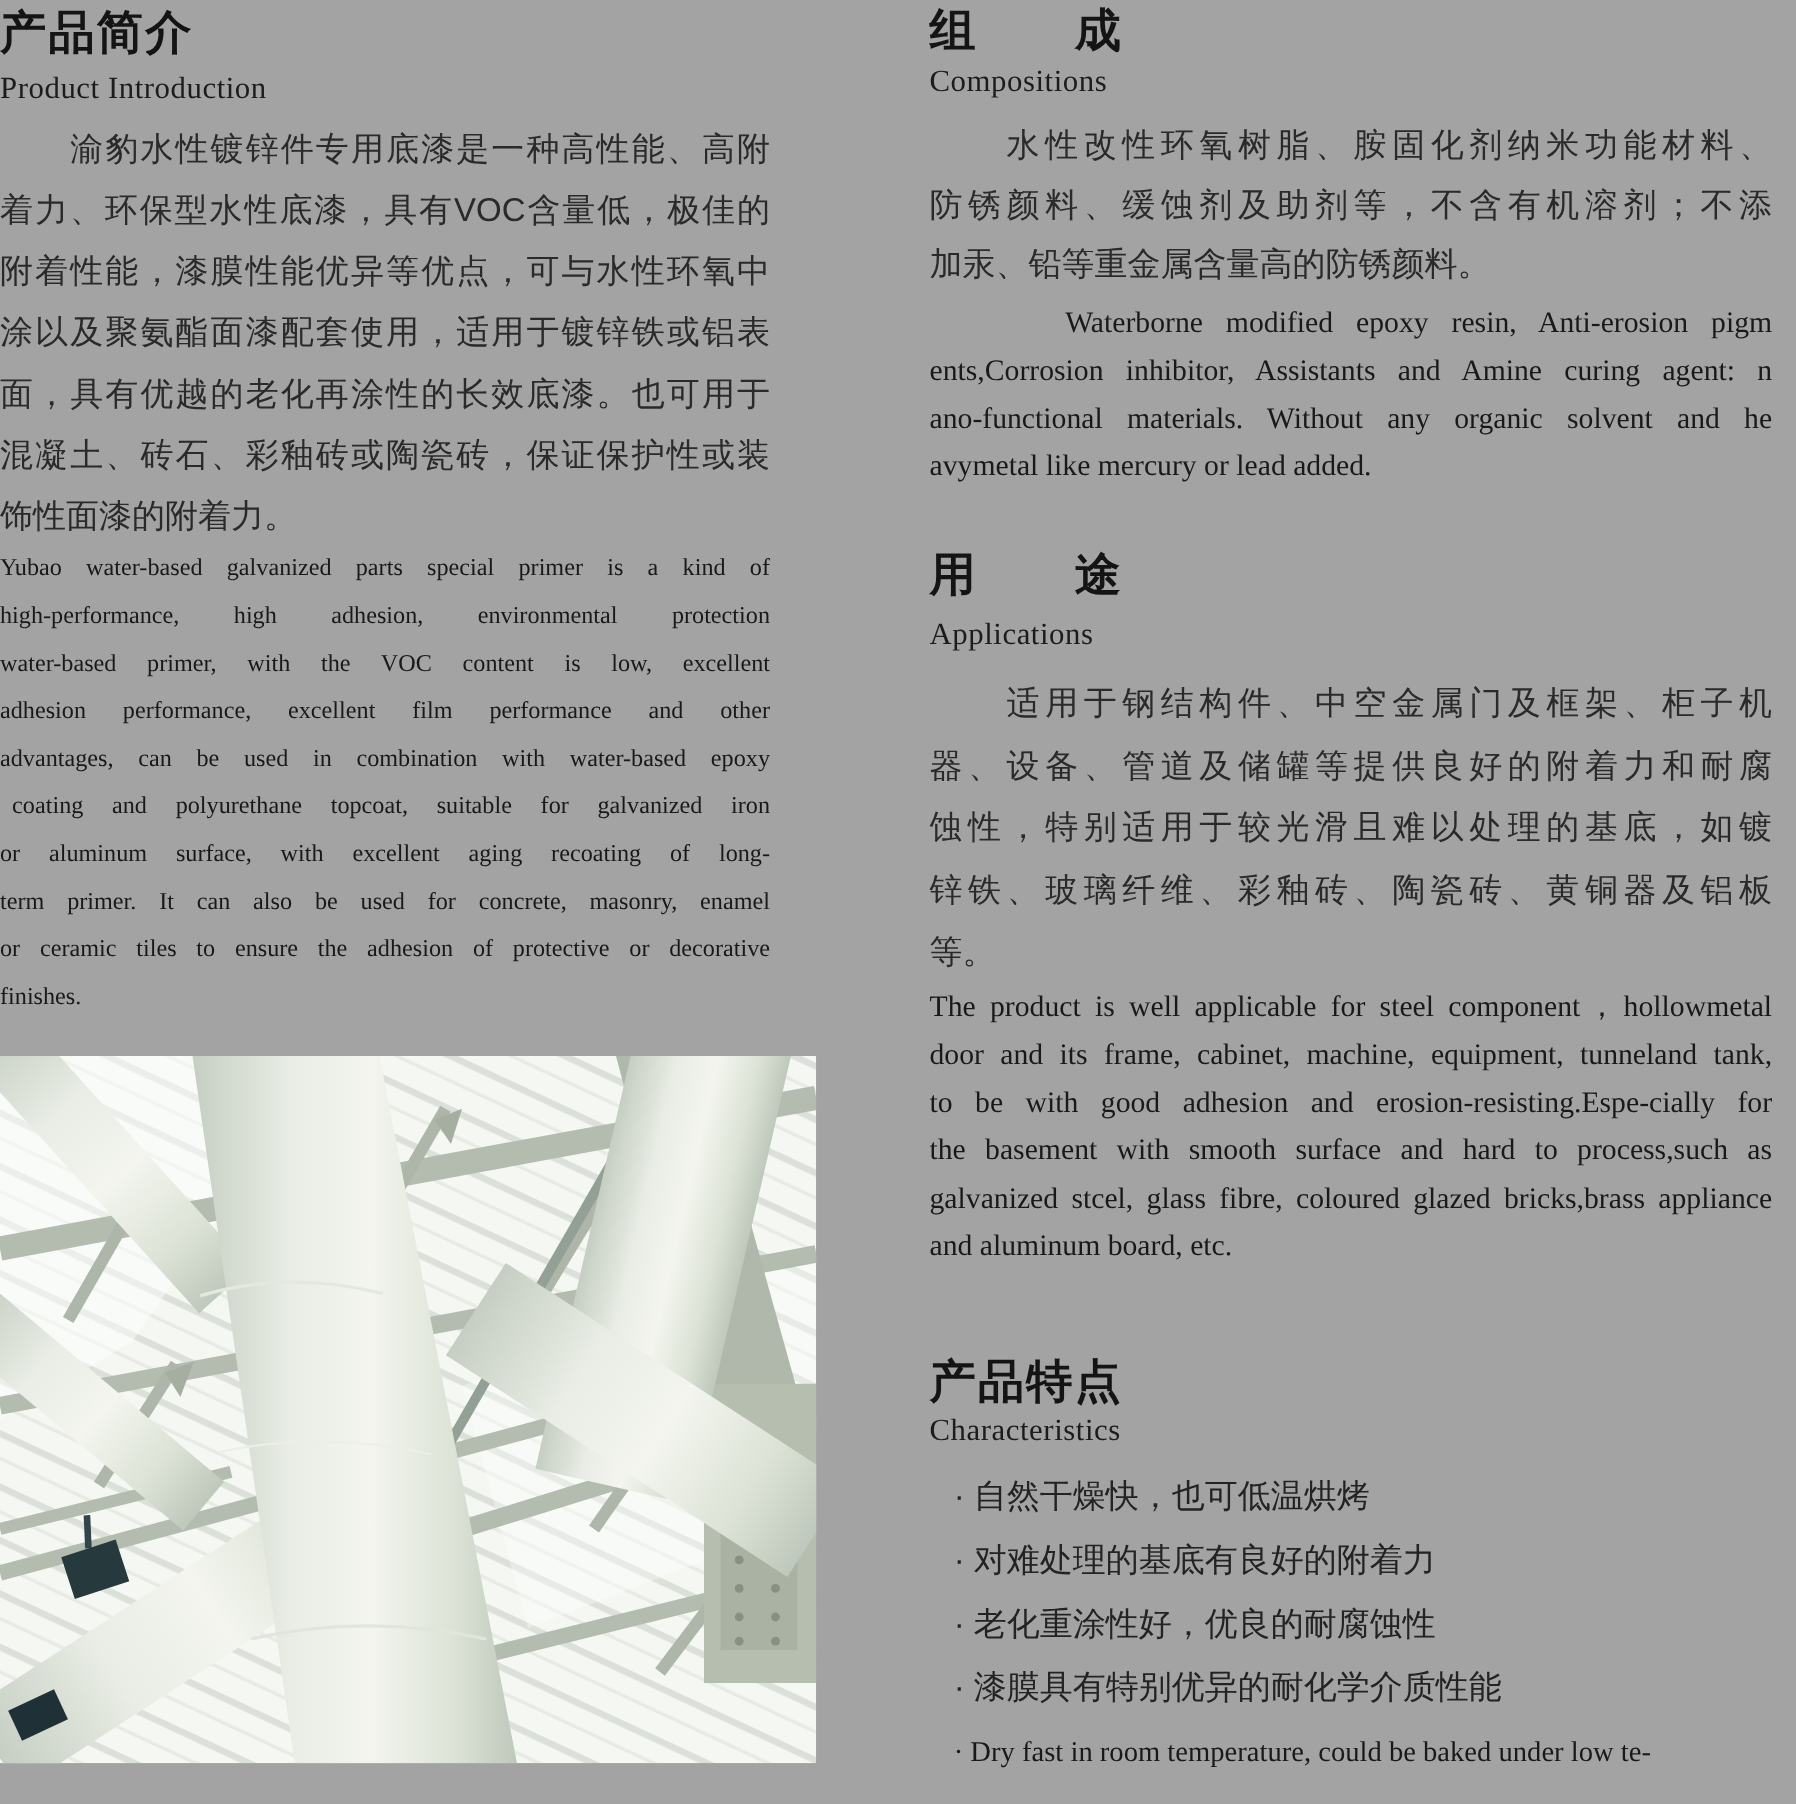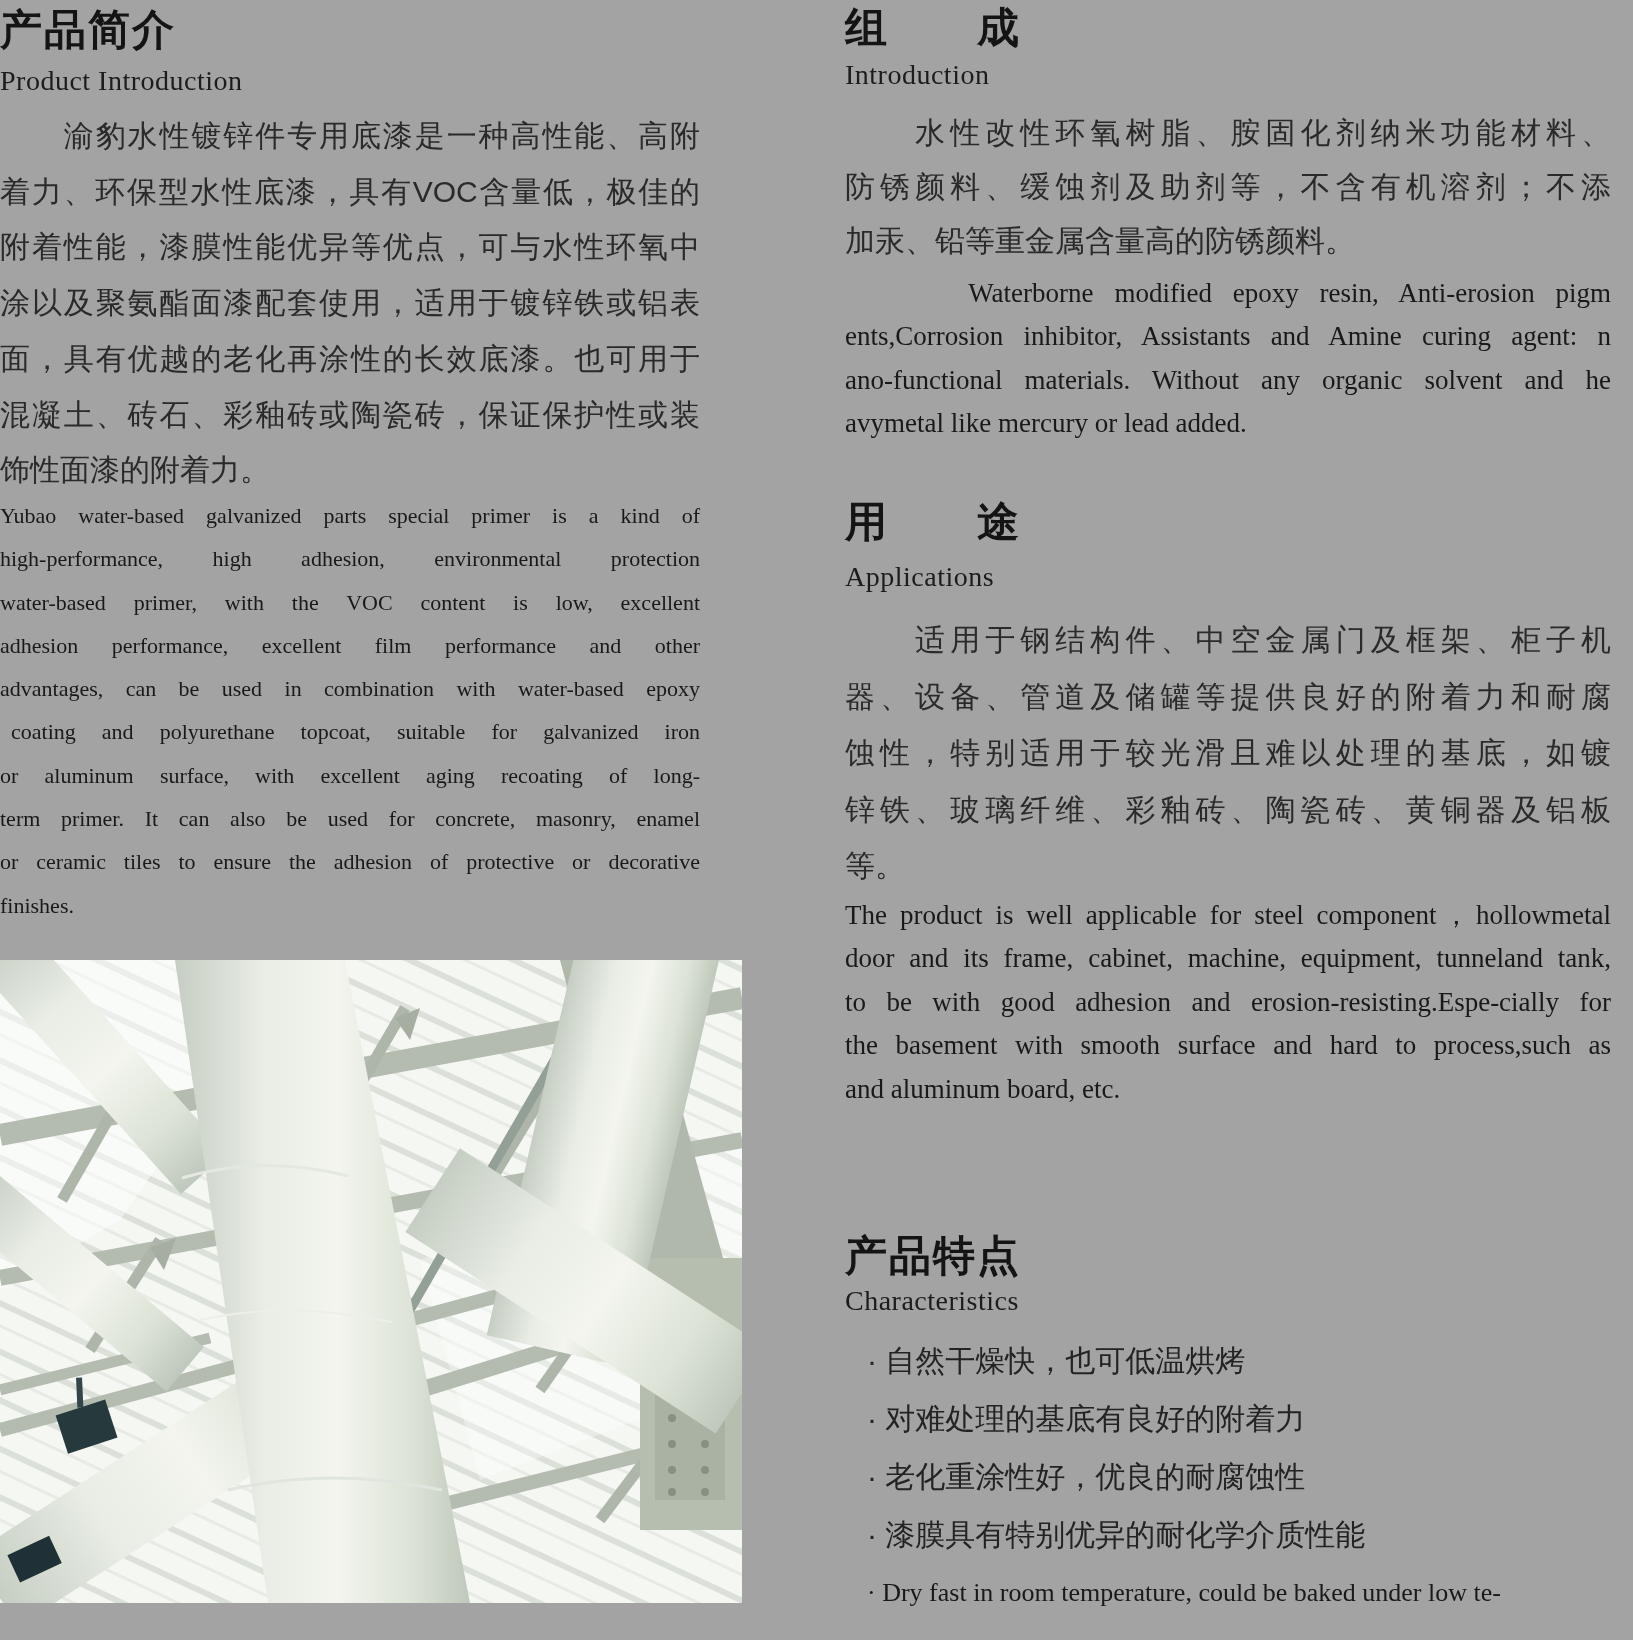--- a/index.html
+++ b/index.html
@@ -181,21 +181,21 @@
         <g transform="rotate(-25 35 600)">
           <rect x="12" y="584" width="46" height="30" fill="#1f3136"></rect>
         </g>
       </svg>
     </figure>
   </section>
 
   <section>
 
     <h2 class="blk h-zh" style="left:845px; top:4px; width:766px;">组　　成</h2>
-    <div class="blk h-en" style="left:845px; top:58px; width:766px;">Introduction</div>
+    <div class="blk h-en" style="left:845px; top:58px; width:766px;">Compositions</div>
     <div class="blk para zh-para rp-zh" style="left:845px; top:106px; width:766px;">
         <div class="tline">　　水性改性环氧树脂、胺固化剂纳米功能材料、</div>
         <div class="tline">防锈颜料、缓蚀剂及助剂等，不含有机溶剂；不添</div>
         <div class="tline">加汞、铅等重金属含量高的防锈颜料。</div>
       </div>
     <div class="blk para en-para rp-en" style="left:845px; top:272px; width:766px;">
         <div class="tline">　　　Waterborne modified epoxy resin, Anti-erosion pigm</div>
         <div class="tline">ents,Corrosion inhibitor, Assistants and Amine curing agent: n</div>
         <div class="tline">ano-functional materials. Without any organic solvent and he</div>
         <div class="tline">avymetal like mercury or lead added.</div>
@@ -208,20 +208,21 @@
         <div class="tline">器、设备、管道及储罐等提供良好的附着力和耐腐</div>
         <div class="tline">蚀性，特别适用于较光滑且难以处理的基底，如镀</div>
         <div class="tline">锌铁、玻璃纤维、彩釉砖、陶瓷砖、黄铜器及铝板</div>
         <div class="tline">等。</div>
       </div>
     <div class="blk para en-para rp-en" style="left:845px; top:894px; width:766px;">
         <div class="tline">The product is well applicable for steel component，hollowmetal</div>
         <div class="tline">door and its frame, cabinet, machine, equipment, tunneland tank,</div>
         <div class="tline">to be with good adhesion and erosion-resisting.Espe-cially for</div>
         <div class="tline">the basement with smooth surface and hard to process,such as</div>
+        <div class="tline">galvanized stcel, glass fibre, coloured glazed bricks,brass appliance</div>
         <div class="tline">and aluminum board, etc.</div>
       </div>
 
     <h2 class="blk h-zh" style="left:845px; top:1232px; width:766px;">产品特点</h2>
     <div class="blk h-en" style="left:845px; top:1284px; width:766px;">Characteristics</div>
     <div class="blk bullets" style="left:845px; top:1332px; width:766px;">
         <div class="tline">· 自然干燥快，也可低温烘烤</div>
         <div class="tline">· 对难处理的基底有良好的附着力</div>
         <div class="tline">· 老化重涂性好，优良的耐腐蚀性</div>
         <div class="tline">· 漆膜具有特别优异的耐化学介质性能</div>

